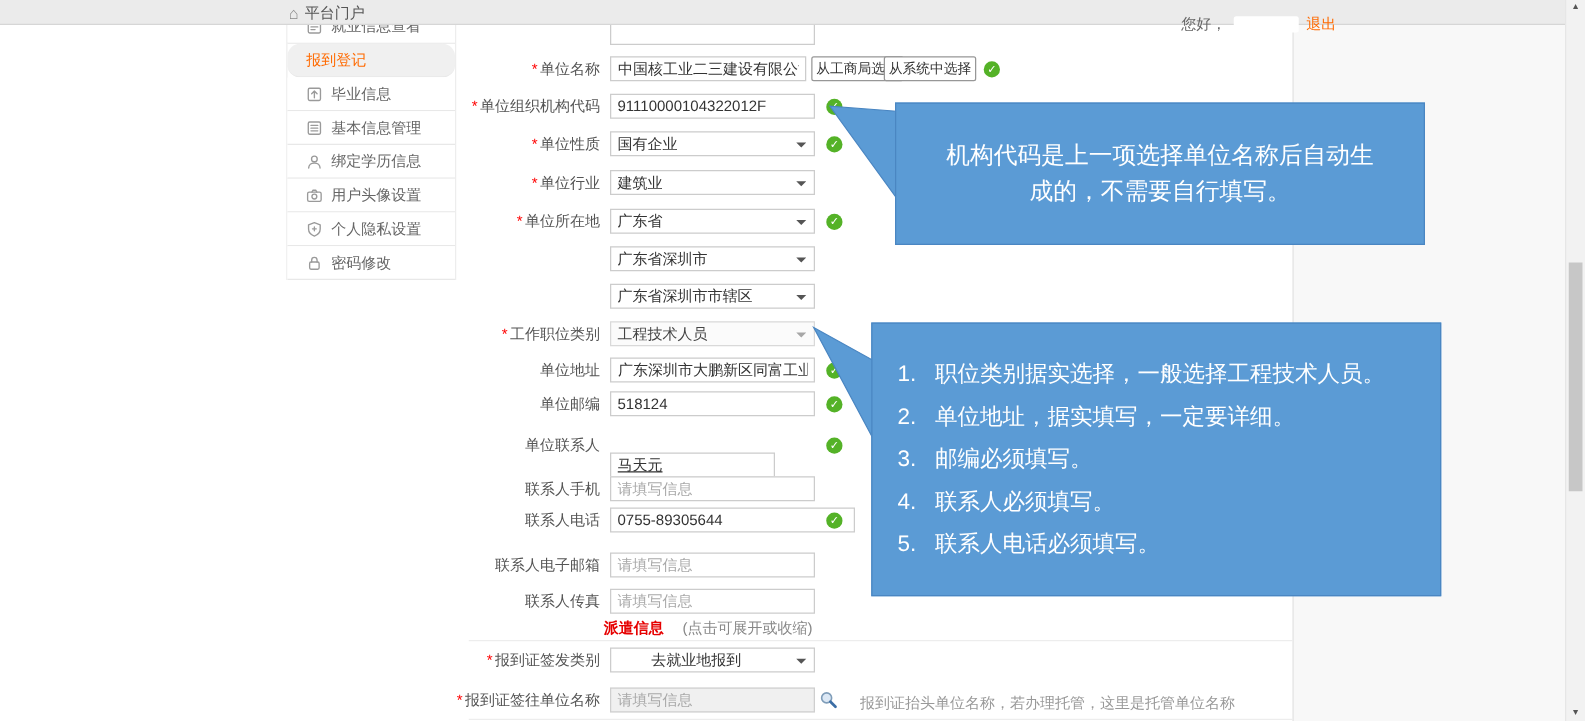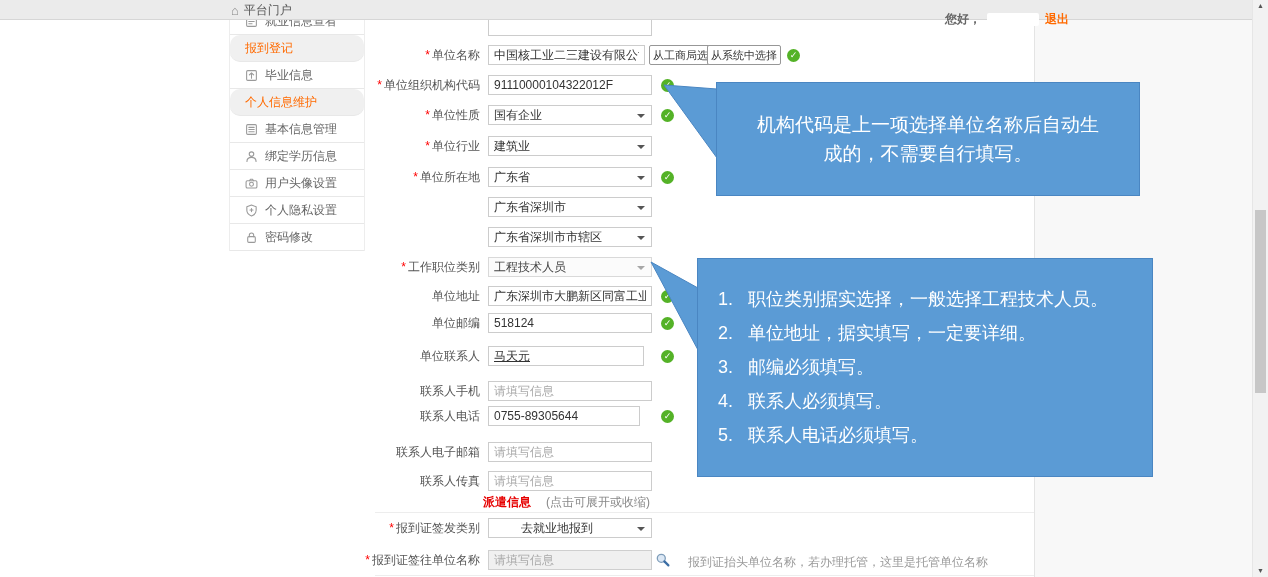--- a/index.html
+++ b/index.html
@@ -7,21 +7,21 @@
   body { font-family:"Liberation Sans","DejaVu Sans",sans-serif; }
   #page { position:relative; width:1268px; height:577px; overflow:hidden; background:#fff; }
 
   
   #topbar { position:absolute; left:0; top:0; width:1268px; height:20px; background:#ebebeb;
             border-bottom:1px solid #d6d6d6; z-index:30; }
   #portal { position:absolute; left:231px; top:0; height:20px; display:flex; align-items:center;
             gap:5px; font-size:12px; color:#555; }
   #portal .home { font-size:13px; color:#8a8a8a; line-height:1; }
   #userbox { position:absolute; left:945px; top:0; height:38px; display:flex; align-items:center;
-             font-size:12px; color:#666;font-weight:bold; }
+             font-size:12px; color:#666; }
   #userbox .nameblur { width:52px; height:13px; background:#fff; border-radius:2px; margin:0 6px; }
   #userbox .logout { color:#ff6a00; cursor:pointer; }
 
   
   #sidebar { position:absolute; left:229px; top:20px; width:136px; background:#fff;
              border-left:1px solid #ededed; border-right:1px solid #ededed; }
   .side-item { height:27px; display:flex; align-items:center; gap:7px; padding-left:15px;
                font-size:12px; color:#666; border-bottom:1px solid #e8e8e8; background:#fff; cursor:pointer; }
   .side-item.active { background:#f0f0f0; color:#ff6a00;border-radius:10px; }
   .side-clip { height:15px; overflow:hidden; border-bottom:1px solid #e8e8e8; }
@@ -110,23 +110,20 @@
         <span>报到登记</span>
       </div>
       <div class="side-item">
         <span class="icn">
           <svg viewBox="0 0 12 12">
             <rect x="1.5" y="1.5" width="9" height="9" rx="1"></rect>
             <path d="M6 8.5V3.5M4 5.5l2-2 2 2"></path>
           </svg>
         </span>
         <span>毕业信息</span>
-      </div>
-      <div class="side-item active">
-        <span>个人信息维护</span>
       </div>
       <div class="side-item">
         <span class="icn">
           <svg viewBox="0 0 12 12">
             <rect x="1.5" y="1.5" width="9" height="9" rx="1"></rect>
             <path d="M3.5 4h5M3.5 6h5M3.5 8h5"></path>
           </svg>
         </span>
         <span>基本信息管理</span>
       </div>
@@ -191,26 +188,26 @@
       <div class="sel" style="left: 488px; top: 227px; width: 164px;"><span>广东省深圳市市辖区</span></div>
       <div class="f-label" style="top: 257px;"><span class="req">*</span><span>工作职位类别</span></div>
       <div class="sel dis" style="left: 488px; top: 257px; width: 164px;"><span>工程技术人员</span></div>
       <div class="f-label" style="top: 286px;"><span>单位地址</span></div>
       <input class="t-input" type="text" value="广东深圳市大鹏新区同富工业区西环南路1号" style="left: 488px; top: 286px; width: 164px;">
       <div class="check" style="left: 661px; top: 290px;"></div>
       <div class="f-label" style="top: 313px;"><span>单位邮编</span></div>
       <input class="t-input" type="text" value="518124" style="left: 488px; top: 313px; width: 164px;">
       <div class="check" style="left: 661px; top: 317px;"></div>
       <div class="f-label" style="top: 346px;"><span>单位联系人</span></div>
-      <input class="t-input" type="text" value="马天元" style="left: 488px; top: 346px; width: 156px; text-decoration: underline;">
+      <input class="t-input" type="text" value="马天元" style="left: 488px; top: 362px; width: 132px; text-decoration: underline;">
       <div class="check" style="left: 661px; top: 350px;"></div>
       <div class="f-label" style="top: 381px;"><span>联系人手机</span></div>
       <input class="t-input" type="text" placeholder="请填写信息" style="left: 488px; top: 381px; width: 164px;">
       <div class="f-label" style="top: 406px;"><span>联系人电话</span></div>
-      <input class="t-input" type="text" value="0755-89305644" style="left: 488px; top: 406px; width: 152px;">
+      <input class="t-input" type="text" value="0755-89305644" style="left: 488px; top: 406px; width: 196px;">
       <div class="check" style="left: 661px; top: 410px;"></div>
       <div class="f-label" style="top: 442px;"><span>联系人电子邮箱</span></div>
       <input class="t-input" type="text" placeholder="请填写信息" style="left: 488px; top: 442px; width: 164px;">
       <div class="f-label" style="top: 471px;"><span>联系人传真</span></div>
       <input class="t-input" type="text" placeholder="请填写信息" style="left: 488px; top: 471px; width: 164px;">
       <div class="section-row" style="left: 483px; top: 494px;">
         <span class="section-title">派遣信息</span>
         <span class="section-hint">(点击可展开或收缩)</span>
       </div>
       <div class="f-label" style="top: 518px;"><span class="req">*</span><span>报到证签发类别</span></div>

